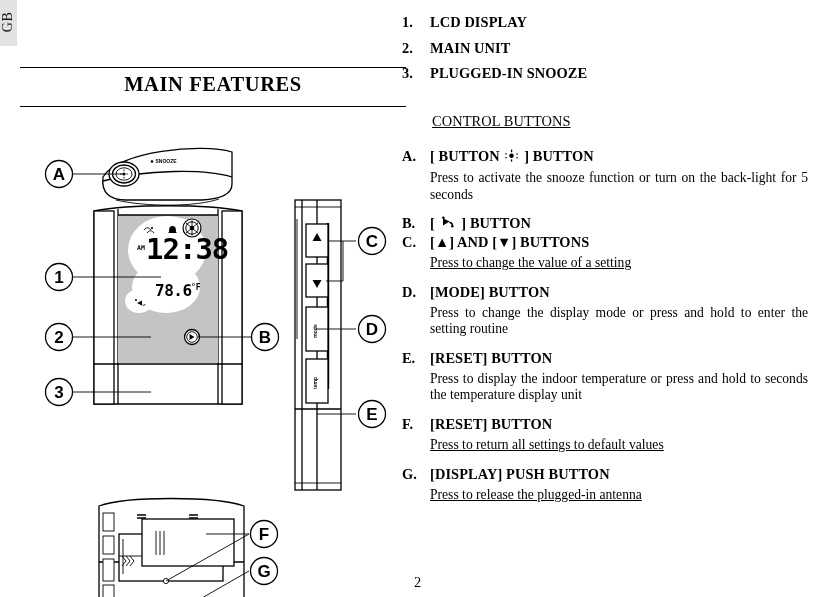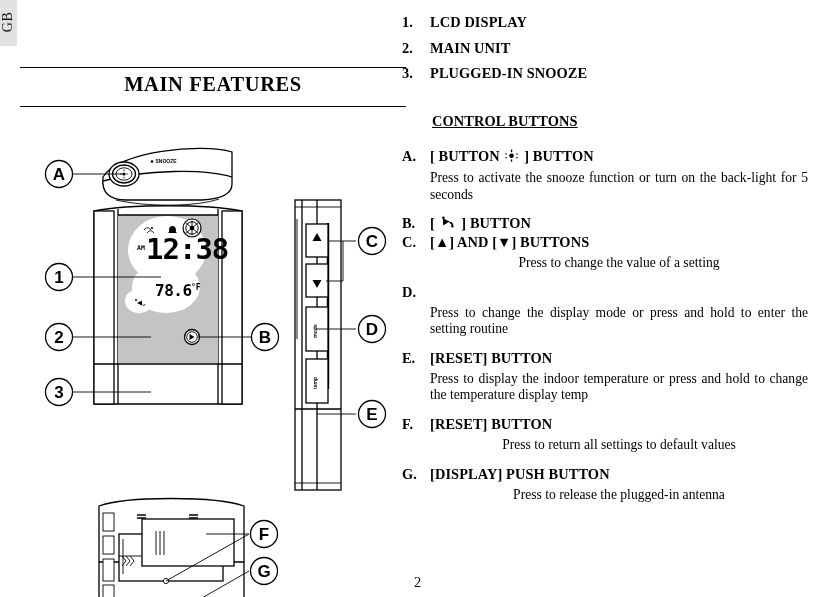--- a/index.html
+++ b/index.html
@@ -114,21 +114,21 @@
   .num-item .label {
     font-weight: bold;
     font-size: 14.4px;
     letter-spacing: 0.1px;
   }
 
   .section-head {
     position: absolute;
     left: 32px;
     top: 113px;
-    font-weight: bold;
+    font-weight: normal;
     font-size: 14.4px;
     text-decoration: underline;
     letter-spacing: 0.1px;
   }
 
   .btn-list {
     position: absolute;
     left: 0;
     top: 148px;
     width: 418px;
@@ -152,21 +152,21 @@
     letter-spacing: 0.1px;
     white-space: nowrap;
   }
   .btn-desc {
     margin: 4px 0 12px 30px;
     padding-right: 10px;
     font-size: 13.6px;
     line-height: 1.22;
     text-align: justify;
   }
-  .btn-desc.nojust { text-align: center; }
+  .btn-desc.nojust { text-align: left; text-decoration: underline; }
 
   .icon-inline {
     display: inline-block;
     vertical-align: -1px;
     margin: 0 2px;
   }
 
   .page-number {
     position: absolute;
     left: 14px;
@@ -465,30 +465,31 @@
         <div class="btn-head">
           <span class="marker">C.</span>
           <span class="label">[▲]  AND  [▼]  BUTTONS</span>
         </div>
         <div class="btn-desc nojust">Press to change the value of a setting</div>
       </div>
 
       <div class="btn-entry">
         <div class="btn-head">
           <span class="marker">D.</span>
+          <span class="label">[MODE]  BUTTON</span>
         </div>
         <div class="btn-desc">Press to change the display mode or press and hold to enter the setting routine</div>
       </div>
 
       <div class="btn-entry">
         <div class="btn-head">
           <span class="marker">E.</span>
           <span class="label">[RESET]  BUTTON</span>
         </div>
-        <div class="btn-desc">Press to display the indoor temperature or press and hold to change the temperature display temp</div>
+        <div class="btn-desc">Press to display the indoor temperature or press and hold to seconds the temperature display unit</div>
       </div>
 
       <div class="btn-entry">
         <div class="btn-head">
           <span class="marker">F.</span>
           <span class="label">[RESET]  BUTTON</span>
         </div>
         <div class="btn-desc nojust">Press to  return all settings to default values</div>
       </div>
 

